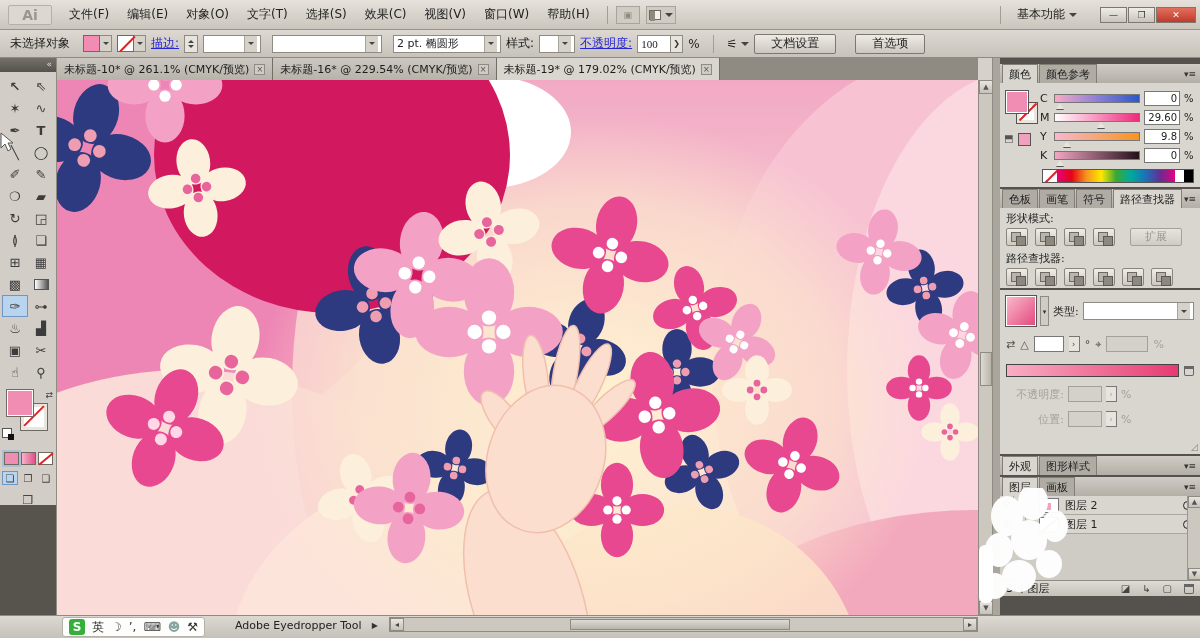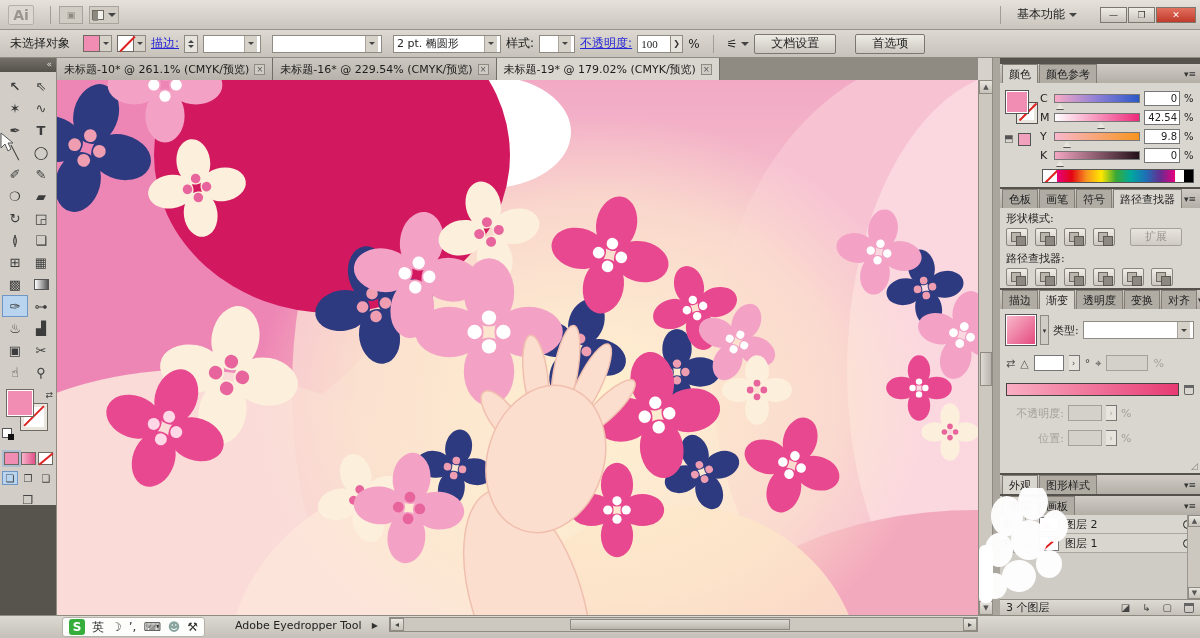--- a/index.html
+++ b/index.html
@@ -6,21 +6,21 @@
   html,body { width:1200px; height:638px; overflow:hidden; }
   #app {
     position:relative; width:1200px; height:638px;
     font-family:"DejaVu Sans","Liberation Sans",sans-serif;
     font-size:12px; color:#222; background:#d6d2cb; overflow:hidden;
   }
   
   .titlebar { position:absolute; left:0; top:0; width:1200px; height:30px;
     background:linear-gradient(#e6e2db,#cac6be); border-bottom:1px solid #97938b;
     display:flex; align-items:center; padding:0 4px; }
-  .appicon { width:26px; height:20px; margin:0 8px 0 4px; color:#9a968e; font-weight:bold;
+  .appicon { width:44px; height:20px; margin:0 8px 0 4px; color:#9a968e; font-weight:bold;
     font-size:14px; display:flex; align-items:center; justify-content:center;
     border:1px solid #b5b1a9; border-radius:2px; background:#dcd8d1; }
   .menus { display:flex; }
   .menu-item { padding:4px 9px; cursor:default; }
   .tb-sep { width:1px; height:18px; background:#a29e96; margin:0 8px; }
   .tb-icon { width:24px; height:18px; border:1px solid #a8a49c; background:#d0ccc4;
     margin-right:6px; display:flex; align-items:center; justify-content:center;
     font-size:9px; color:#8d897f; }
   .tb-icon.arrange { width:30px; }
   .arr-glyph { width:12px; height:10px; border:1px solid #6e6a62; background:#f3f1ec; display:inline-block; }
@@ -222,20 +222,31 @@
   .artifact-flower { position:absolute; left:985px; top:488px; width:104px; height:120px; pointer-events:none; }
   .cursor { position:absolute; left:0; top:132px; width:14px; height:20px; z-index:50; }
 </style>
 </head>
 <body>
 
 <div id="app">
 
   <div class="titlebar">
     <div class="appicon">Ai</div>
+    <div class="menus">
+      <span class="menu-item">文件(F)</span>
+      <span class="menu-item">编辑(E)</span>
+      <span class="menu-item">对象(O)</span>
+      <span class="menu-item">文字(T)</span>
+      <span class="menu-item">选择(S)</span>
+      <span class="menu-item">效果(C)</span>
+      <span class="menu-item">视图(V)</span>
+      <span class="menu-item">窗口(W)</span>
+      <span class="menu-item">帮助(H)</span>
+    </div>
     <div class="tb-sep"></div>
     <div class="tb-icon">
         <span>▣</span>
       </div>
     <div class="tb-icon arrange">
       <span class="arr-glyph">
           <i></i>
         </span>
         <span class="caret"></span>
     </div>
@@ -612,21 +623,21 @@
               <span class="knob" style="left:1%;"></span>
             </div>
           <div class="sval">0</div>
           <span class="sunit">%</span>
         </div>
         <div class="srow">
           <span class="chl">M</span>
           <div class="track m">
               <span class="knob" style="left:50%;"></span>
             </div>
-          <div class="sval">42.54</div>
+          <div class="sval">29.60</div>
           <span class="sunit">%</span>
         </div>
         <div class="srow">
           <span class="chl">Y</span>
           <div class="track y">
               <span class="knob" style="left:9%;"></span>
             </div>
           <div class="sval">9.8</div>
           <span class="sunit">%</span>
         </div>
@@ -669,28 +680,20 @@
         <div class="pfbtn"></div>
         <div class="pfbtn"></div>
         <div class="pfbtn"></div>
         <div class="pfbtn"></div>
         <div class="pfbtn"></div>
         <div class="pfbtn"></div>
       </div>
     </div>
     <div class="gap2"></div>
 
-    <div class="ptabs">
-      <span class="ptab">描边</span>
-      <span class="ptab active">渐变</span>
-      <span class="ptab">透明度</span>
-      <span class="ptab">变换</span>
-      <span class="ptab">对齐</span>
-      <span class="pmenu">▾≡</span>
-    </div>
     <div class="pbody gradbody">
       <div class="gr1">
         <div class="grswatch"></div>
         <div class="grsw-dd">▾</div>
         <span>类型:</span>
         <div class="dd grtype-dd">
             <span class="dda"></span>
           </div>
       </div>
       <div class="gr2">

